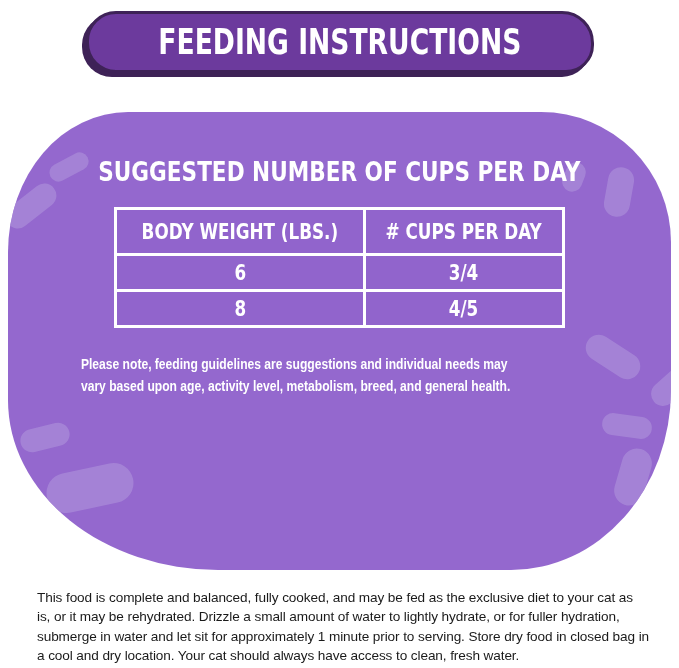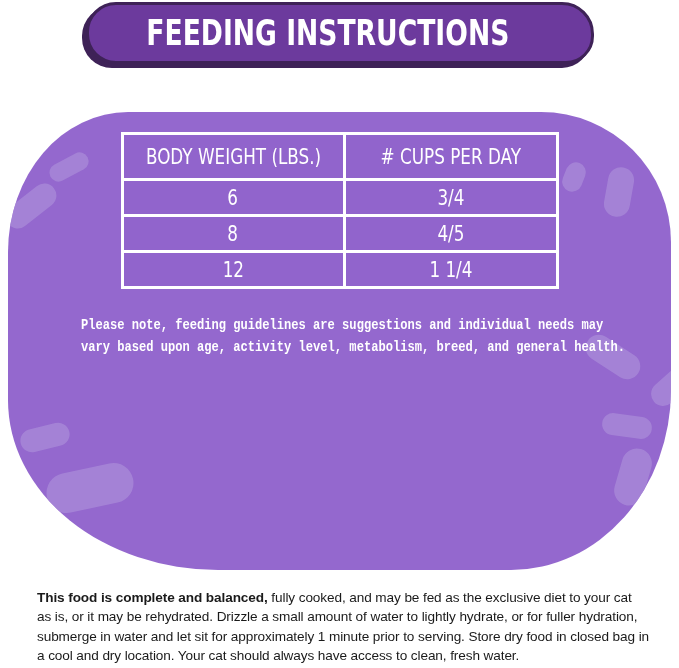--- a/index.html
+++ b/index.html
@@ -14,28 +14,28 @@
   *{box-sizing:border-box;margin:0;padding:0;}
   html,body{width:679px;height:668px;}
   body{
     background:#ffffff;
     font-family:"Liberation Sans",sans-serif;
     position:relative;
     overflow:hidden;
   }
   .banner{
     position:absolute;
-    top:2px;left:50%;
+    top:11px;left:50%;
     transform:translateX(-50%);
     width:508px;height:62px;
     background:var(--banner-fill);
     border:3px solid var(--banner-outline);
     box-shadow:-4px 4px 0 var(--banner-outline);
     border-radius:30px 32px 28px 30px;
-    display:flex;align-items:center;
+    display:flex;align-items:center;justify-content:center;
   }
   .banner-title{
     color:var(--text-white);
     font-family:"DejaVu Sans","Liberation Sans",sans-serif;
     font-weight:bold;
     font-size:35px;
     white-space:nowrap;
     letter-spacing:0px;
     transform:scaleX(0.76);
     transform-origin:center;
@@ -75,47 +75,47 @@
     border-collapse:collapse;
     position:relative;
     z-index:2;
   }
   table.feeding th, table.feeding td{
     border:3px solid var(--text-white);
     background:var(--cell);
     color:var(--text-white);
     text-align:center;
     font-family:"DejaVu Sans","Liberation Sans",sans-serif;
-    font-weight:normal;
+    font-weight:bold;
   }
   table.feeding th{height:46px;font-size:21px;width:50%;}
   table.feeding td{height:36px;font-size:21px;}
   .panel-note{
     margin-top:25px;
     text-align:left;
     color:var(--text-white);
-    font-family:Liberation Mono, monospace;
+    font-family:Liberation Sans, sans-serif;
     font-weight:bold;
     font-size:15.5px;
     line-height:1.42;
     position:relative;
     z-index:2;
   }
   .panel-note .cond{display:block;transform:scaleX(0.78);}
   .footer-text{
     position:absolute;
     left:37px;top:588px;
     width:612px;
     color:var(--footer-text);
     font-size:13.6px;
     line-height:1.42;
     letter-spacing:-0.1px;
     z-index:1;
   }
-  .footer-text b{font-weight:bold;text-align:right;}
+  .footer-text b{font-weight:normal;text-align:right;}
 </style>
 </head>
 <body>
 
 <div class="banner">
   <span class="banner-title">FEEDING INSTRUCTIONS</span>
 </div>
 
 <div class="blob">
 
@@ -123,41 +123,40 @@
   <div class="deco" style="left:-6px;top:82px;width:58px;height:24px;transform:rotate(-38deg);"></div>
   <div class="deco" style="left:556px;top:50px;width:20px;height:30px;transform:rotate(22deg);"></div>
   <div class="deco" style="left:598px;top:55px;width:26px;height:50px;transform:rotate(10deg);"></div>
   <div class="deco" style="left:575px;top:232px;width:60px;height:26px;transform:rotate(33deg);"></div>
   <div class="deco" style="left:640px;top:262px;width:48px;height:24px;transform:rotate(-42deg);"></div>
   <div class="deco" style="left:594px;top:303px;width:50px;height:22px;transform:rotate(8deg);"></div>
   <div class="deco" style="left:610px;top:336px;width:30px;height:58px;transform:rotate(16deg);"></div>
   <div class="deco" style="left:12px;top:314px;width:50px;height:23px;transform:rotate(-14deg);"></div>
   <div class="deco" style="left:38px;top:356px;width:88px;height:40px;transform:rotate(-12deg);"></div>
 
+  <div class="panel-heading">
+    <span class="cond">SUGGESTED NUMBER OF CUPS PER DAY</span>
+  </div>
 
   <table class="feeding">
     <thead>
       <tr>
         <th><span class="cond">BODY WEIGHT (LBS.)</span></th>
         <th><span class="cond"># CUPS PER DAY</span></th>
       </tr>
     </thead>
     <tbody>
       <tr>
         <td><span class="cond">6</span></td>
         <td><span class="cond">3/4</span></td>
       </tr>
       <tr>
         <td><span class="cond">8</span></td>
         <td><span class="cond">4/5</span></td>
       </tr>
-      <tr>
-        <td><span class="cond">12</span></td>
-        <td><span class="cond">1 1/4</span></td>
-      </tr>
     </tbody>
   </table>
 
   <div class="panel-note">
     <span class="cond">Please note, feeding guidelines are suggestions and individual needs may</span>
     <span class="cond">vary based upon age, activity level, metabolism, breed, and general health.</span>
   </div>
 
 </div>
 

